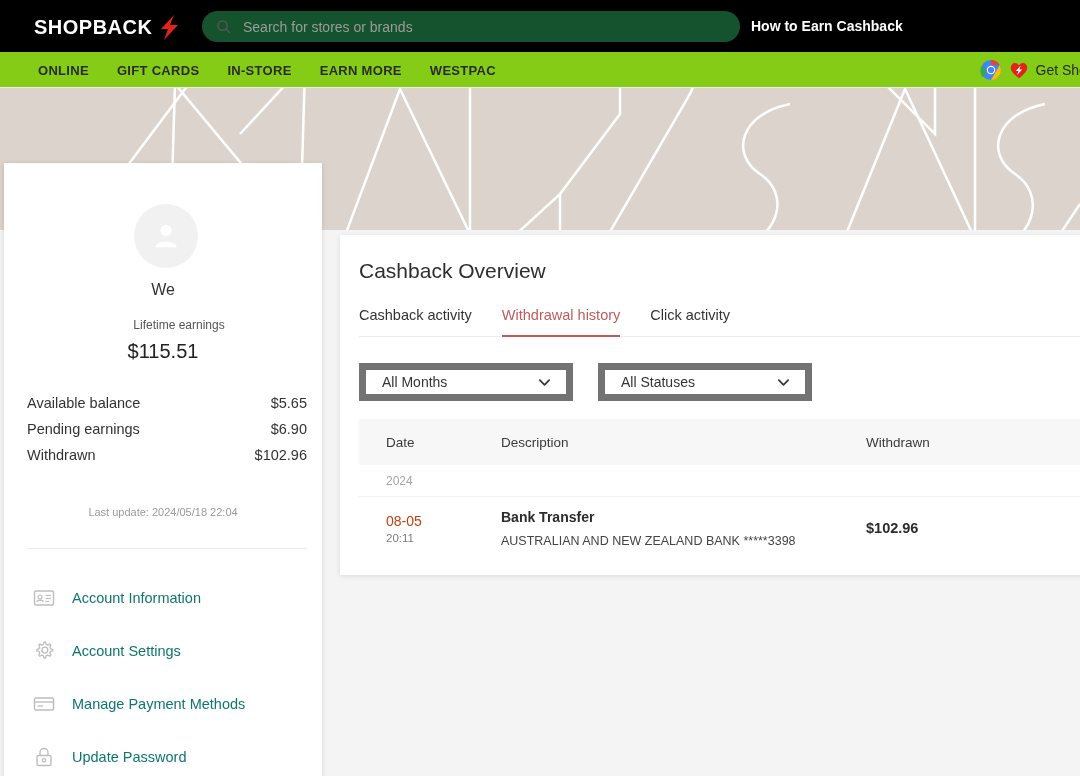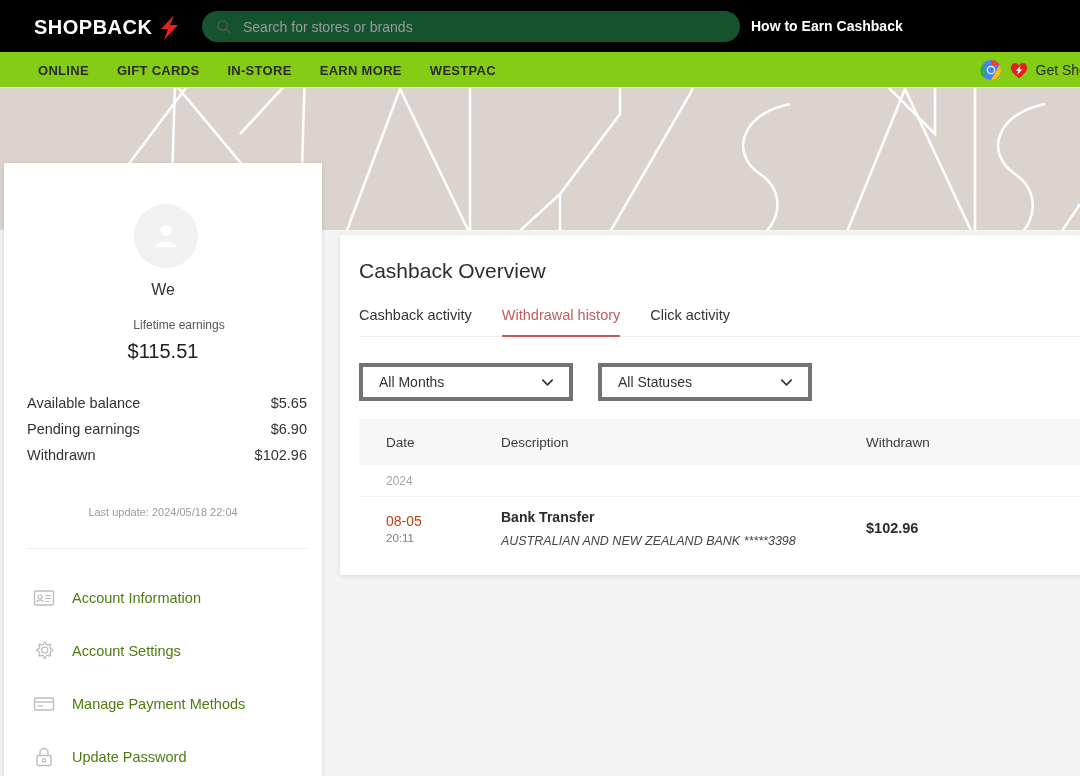--- a/index.html
+++ b/index.html
@@ -97,21 +97,21 @@
   .divider {
     position: absolute; left: 23px; top: 385px; width: 280px; height: 1px;
     background: #eaeaea;
   }
   .menu { position: absolute; left: 28px; top: 408px; width: 282px; }
   .menu-item {
     display: flex; align-items: center; gap: 16px;
     height: 53px; cursor: pointer;
   }
   .menu-icon { width: 24px; height: 24px; flex: 0 0 24px; opacity: .55; }
-  .menu-label { font-size: 14.5px; color: #4d7c0f; }
+  .menu-label { font-size: 14.5px; color: #0f766e; }
 
   
   .content {
     position: absolute; left: 340px; top: 235px; width: 760px; height: 340px;
     background: #fff; box-shadow: 0 1px 5px rgba(0,0,0,0.10);
   }
   .content-title {
     position: absolute; left: 19px; top: 24px;
     font-size: 21px; color: #2e2e2e;
   }
@@ -126,21 +126,21 @@
   }
   .tab.active { color: #bf5b5b; }
   .tab.active::after {
     content: ""; position: absolute; left: 0; right: 18px; bottom: -1px;
     height: 2px; background: #bf5b5b;
   }
   .filters {
     position: absolute; left: 19px; top: 128px; display: flex; gap: 25px;
   }
   .select {
-    width: 214px; height: 38px; border: 4px solid #737373; background: #fff;
+    width: 214px; height: 38px; border: 7px solid #737373; background: #fff;
     display: flex; align-items: center; justify-content: space-between;
     padding: 0 14px 0 16px; cursor: pointer;
   }
   .select-label { font-size: 14px; color: #333; }
   .table { position: absolute; left: 19px; top: 184px; width: 741px; }
   .thead {
     display: flex; align-items: center; height: 46px;
     background: #f7f7f7; font-size: 13.5px; color: #3a3a3a;
   }
   .col-date { width: 142px; padding-left: 27px; }
@@ -150,21 +150,21 @@
     height: 32px; display: flex; align-items: center;
     font-size: 12px; color: #a5a5a5; padding-left: 27px;
     border-bottom: 1px solid #f2f2f2;
   }
   .txn-row { display: flex; align-items: center; height: 62px; }
   .txn-date { width: 142px; padding-left: 27px; }
   .txn-date-d { font-size: 14px; color: #c2410c; }
   .txn-date-t { font-size: 11.5px; color: #7d7d7d; margin-top: 3px; }
   .txn-desc { width: 350px; }
   .txn-desc-title { font-size: 14px; font-weight: bold; color: #2b2b2b; }
-  .txn-desc-sub { font-size: 12.5px; color: #444; margin-top: 9px; font-style: italic; }
+  .txn-desc-sub { font-size: 12.5px; color: #444; margin-top: 9px; }
   .txn-amt {
     width: 249px; padding-left: 15px;
     font-size: 14.5px; font-weight: bold; color: #2b2b2b;
   }
 </style>
 </head>
 <body>
 
 <div class="page">
 

